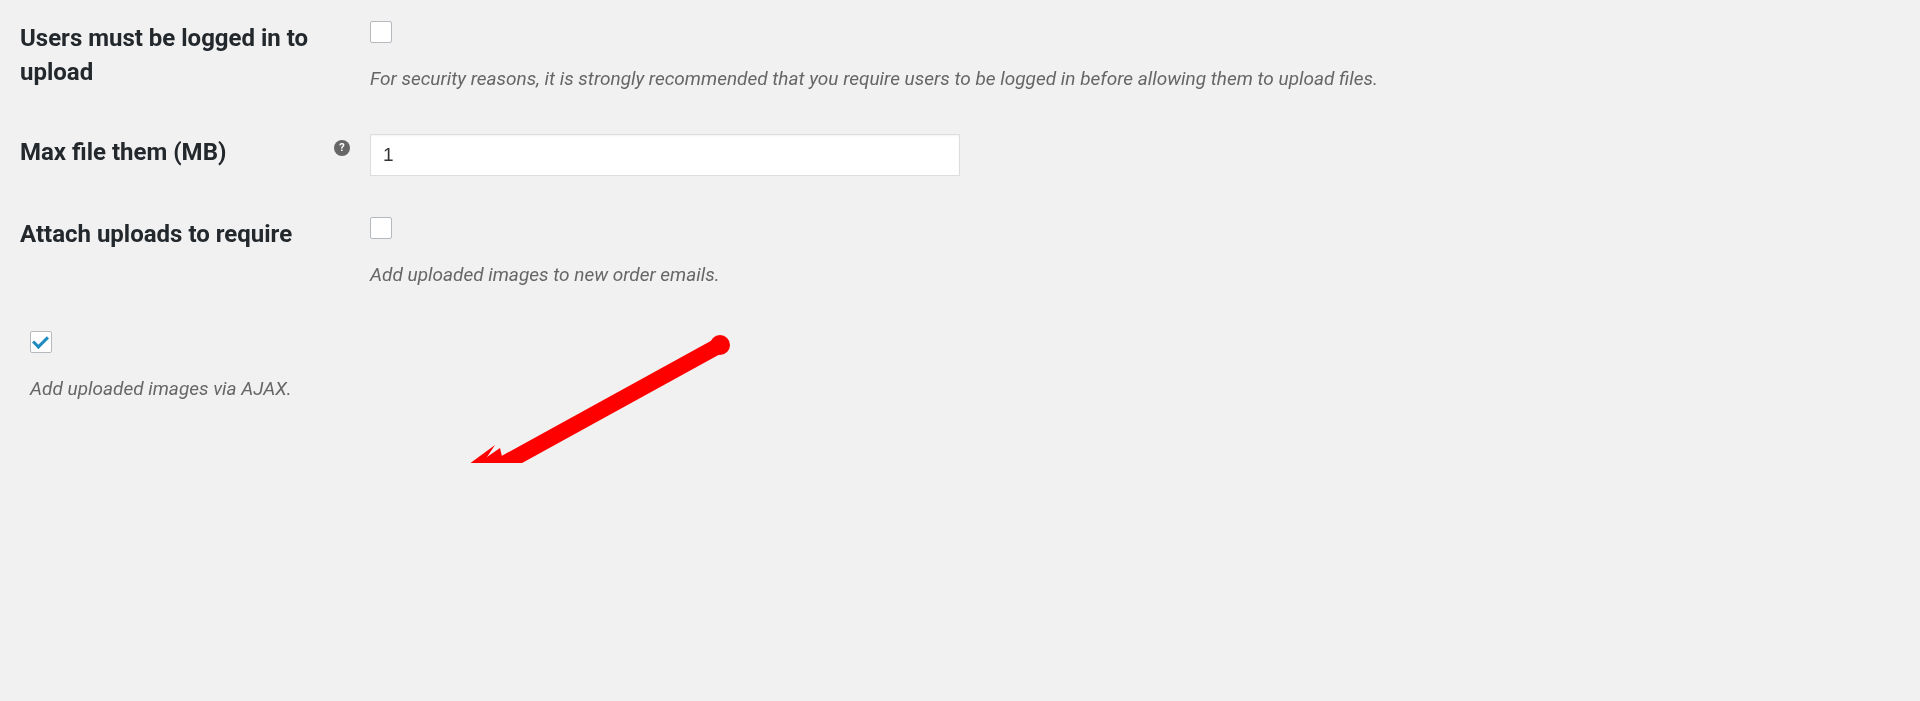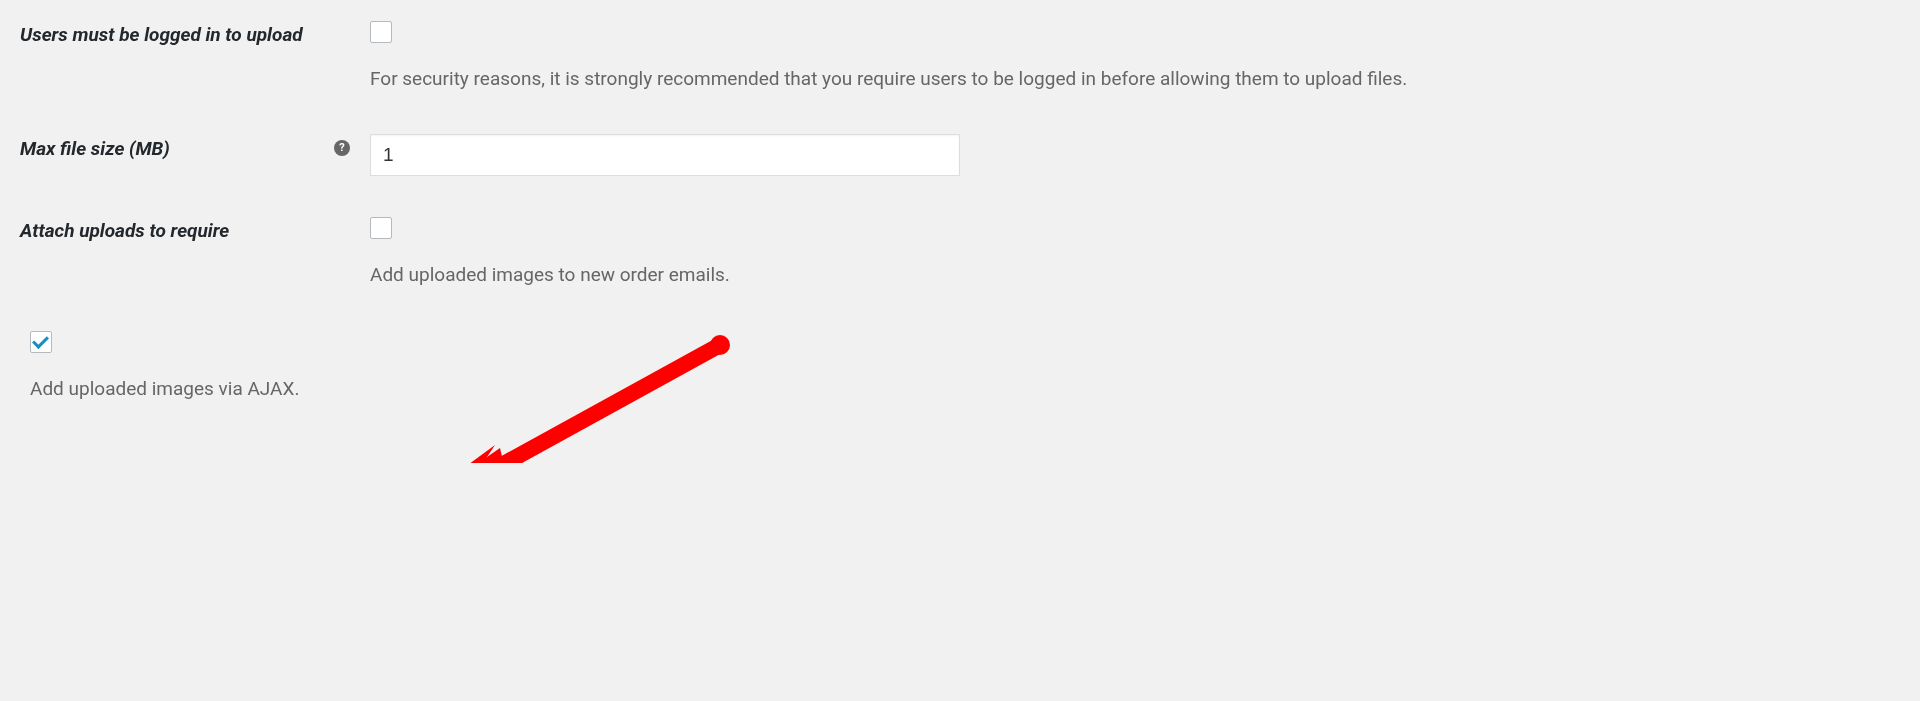--- a/index.html
+++ b/index.html
@@ -35,24 +35,23 @@
     .form-label-cell {
       width: 340px;
       flex-shrink: 0;
       padding-top: 2px;
       display: flex;
       align-items: flex-start;
       gap: 8px;
     }
     .form-label {
       font-weight: 700;
-      font-size: 19px;
+      font-size: 24px;
       color: #23282d;
       line-height: 1.4;
-      font-style: italic;
     }
     .help-icon {
       display: inline-flex;
       align-items: center;
       justify-content: center;
       margin-left: auto;
       margin-right: 10px;
       width: 16px;
       height: 16px;
       background: #666;
@@ -88,20 +87,21 @@
       left: 5px;
       top: 1px;
       width: 6px;
       height: 12px;
       border: solid #1e8cbe;
       border-width: 0 3px 3px 0;
       transform: rotate(45deg);
     }
     .description {
       margin-top: 22px;
+      font-style: italic;
       color: #666;
       font-size: 19px;
       line-height: 1.5;
     }
     input[type="text"].wp-text {
       width: 590px;
       height: 42px;
       padding: 6px 12px;
       border: 1px solid #ddd;
       background: #fff;
@@ -133,21 +133,21 @@
       <div class="form-field-cell">
         <span class="checkbox-wrap">
           <input type="checkbox" class="wp-checkbox" style="">
         </span>
         <p class="description">For security reasons, it is strongly recommended that you require users to be logged in before allowing them to upload files.</p>
       </div>
     </div>
 
     <div class="form-row">
       <div class="form-label-cell">
-        <label class="form-label">Max file size (MB)</label>
+        <label class="form-label">Max file them (MB)</label>
         <span class="help-icon">?</span>
       </div>
       <div class="form-field-cell">
         <input type="text" class="wp-text" value="1" style="">
       </div>
     </div>
 
     <div class="form-row">
       <div class="form-label-cell">
         <label class="form-label">Attach uploads to require</label>

